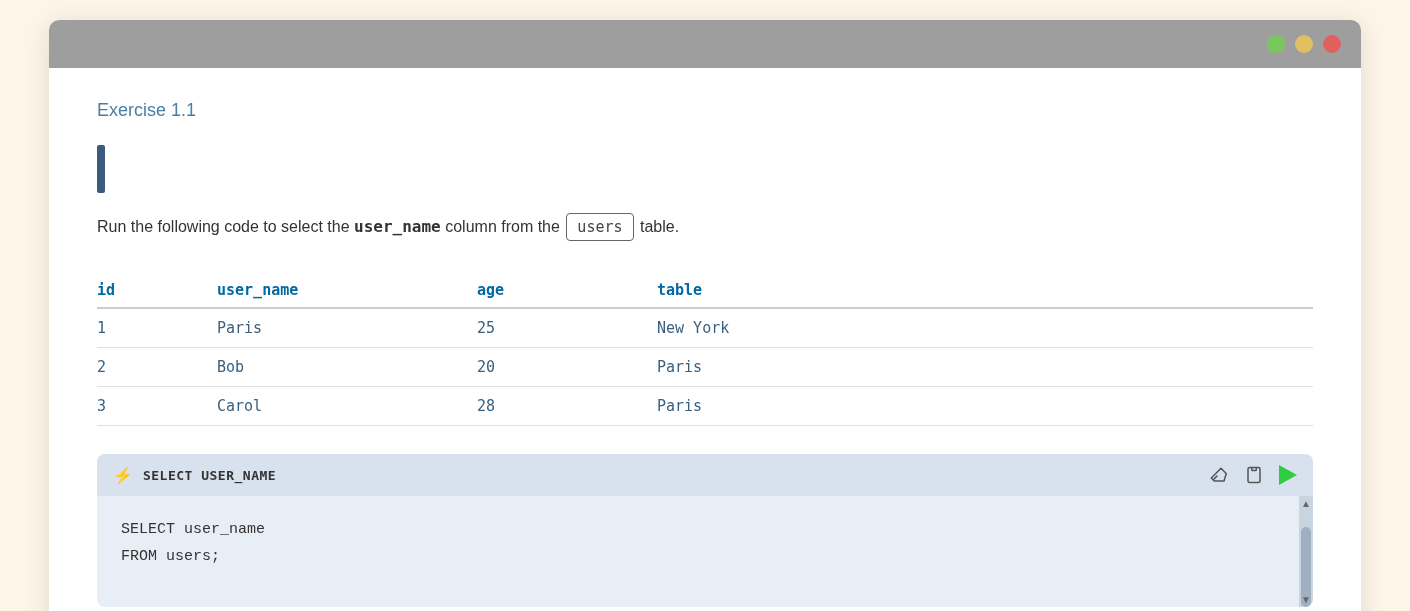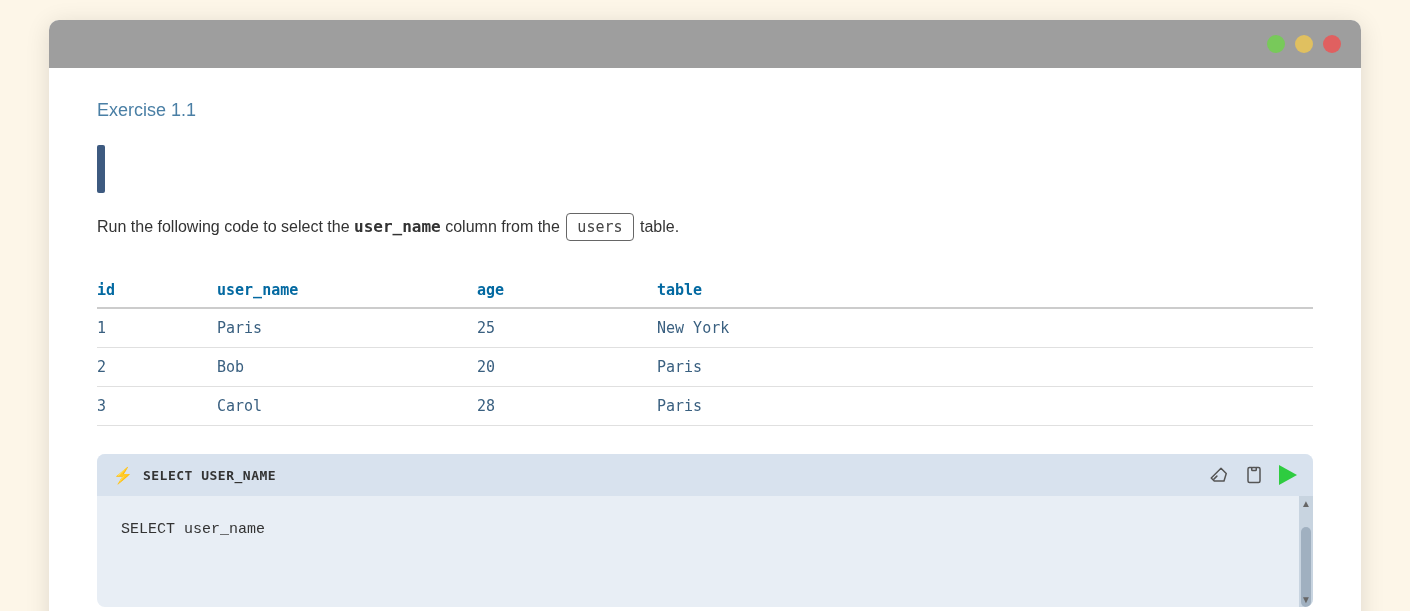--- a/index.html
+++ b/index.html
@@ -316,20 +316,21 @@
             </svg>
           </button>
           <button class="run-btn" title="Run">
             <div class="play-triangle"></div>
           </button>
         </div>
       </div>
       <div class="code-body-wrapper">
         <div class="code-body">
           <div class="code-line">SELECT user_name</div>
+          <div class="code-line">FROM users;</div>
         </div>
         <div class="scrollbar-track">
           <div class="scrollbar-arrow-up">▲</div>
           <div class="scrollbar-thumb"></div>
           <div class="scrollbar-arrow-down">▼</div>
         </div>
       </div>
     </div>
 
   </div>

